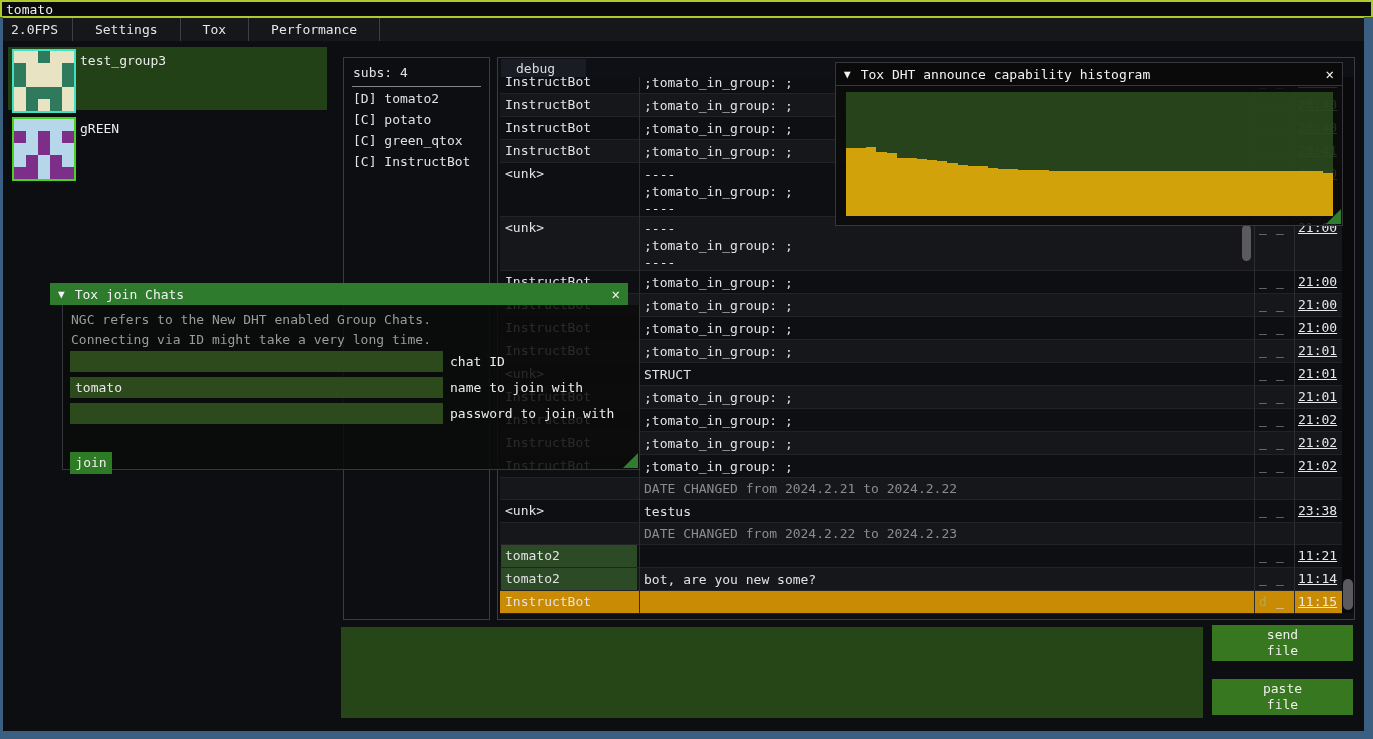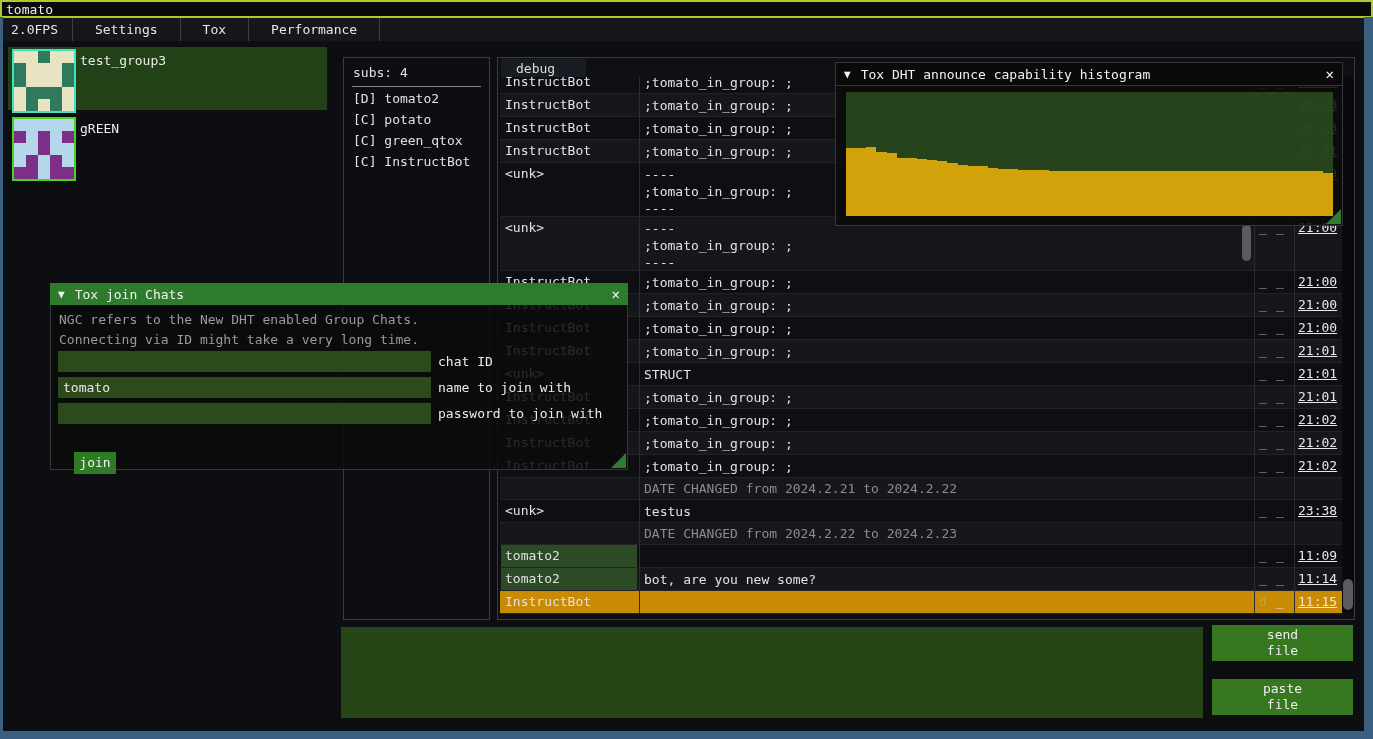--- a/index.html
+++ b/index.html
@@ -81,27 +81,27 @@
   #hist-window { left:835px; top:62px; width:508px; height:164px; }
   #hist-title { height:24px; background:#0a0a0a; border:1px solid #36363c; }
   #hist-body { position:absolute; left:0; top:24px; width:508px; height:140px; }
   #hist-plot { position:absolute; left:10px; top:6px; width:487px; height:124px; background:rgba(44,78,30,0.85);
                display:flex; align-items:flex-end; }
   #hist-plot .bar { flex:1 1 auto; background:rgba(224,170,8,0.92); }
 
   
   #join-window { left:50px; top:283px; width:578px; height:187px; }
   #join-title { height:22px; background:#2e7b2e; }
-  #join-body { position:absolute; left:0; top:22px; width:578px; height:165px; }
+  #join-body { position:absolute; left:12px; top:22px; width:578px; height:165px; }
   .join-note { position:absolute; left:8px; color:#9b9b9b; white-space:nowrap; }
   .join-input { position:absolute; left:7px; width:373px; height:21px; background:#2c4a1c; border:none; outline:none;
                 color:#e9e9e9; font-family:"DejaVu Sans Mono", monospace; font-size:13px; padding:0 5px; }
   .join-label { position:absolute; left:387px; color:#ececec; white-space:nowrap; }
   #join-btn { position:absolute; left:7px; top:147px; width:42px; height:22px; background:#2e7b26; color:#f0f0f0;
-              text-align:center; padding-top:3px; cursor:pointer;margin-left:16px; }
+              text-align:center; padding-top:3px; cursor:pointer; }
 </style>
 </head>
 <body>
 
 <div id="wm-frame" class="abs"></div>
 
 <div id="titlebar" class="abs">
   <span>tomato</span>
 </div>
 
@@ -293,21 +293,21 @@
         <div class="cflag2">_</div>
         <div class="ctime">23:38</div>
       </div>
       <div class="crow light" style="top: 465px; height: 22px;">
         <div class="cmsg date">DATE CHANGED from 2024.2.22 to 2024.2.23</div>
       </div>
       <div class="crow dark" style="top: 487px; height: 23px;">
         <div class="cname self">tomato2</div>
         <div class="cflag1">_</div>
         <div class="cflag2">_</div>
-        <div class="ctime">11:09</div>
+        <div class="ctime">11:21</div>
       </div>
       <div class="crow light" style="top: 510px; height: 23px;">
         <div class="cname self">tomato2</div>
         <div class="cmsg">
           <div>bot, are you new some?</div>
         </div>
         <div class="cflag1">_</div>
         <div class="cflag2">_</div>
         <div class="ctime">11:14</div>
       </div>

